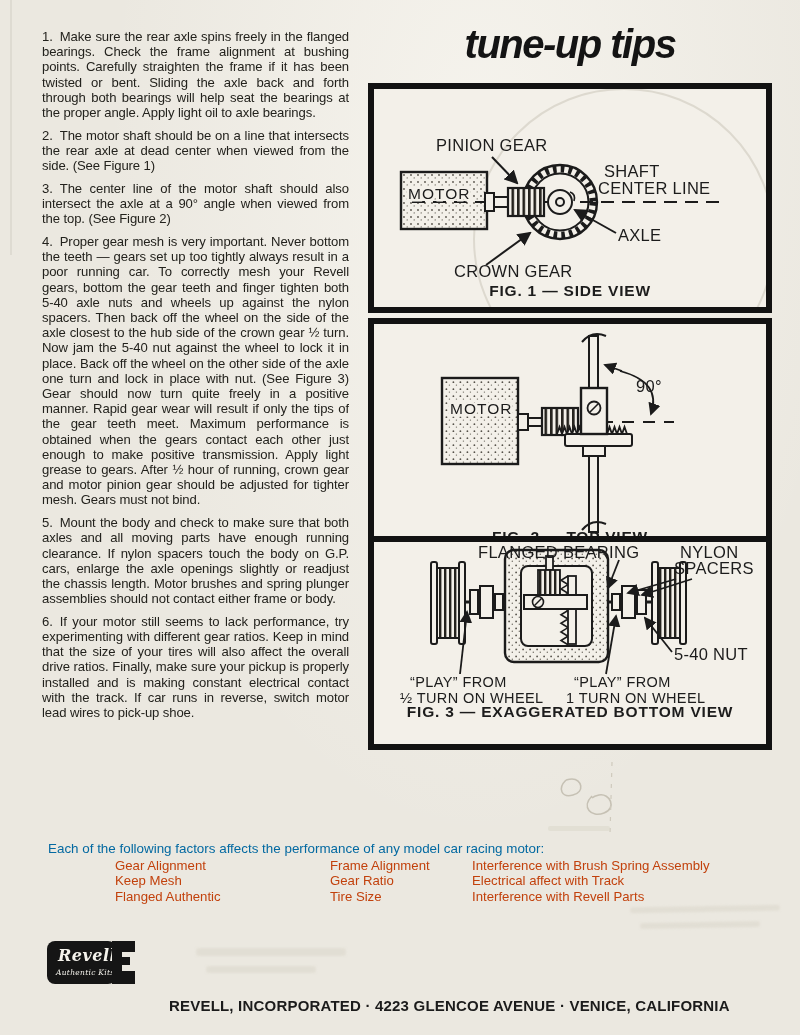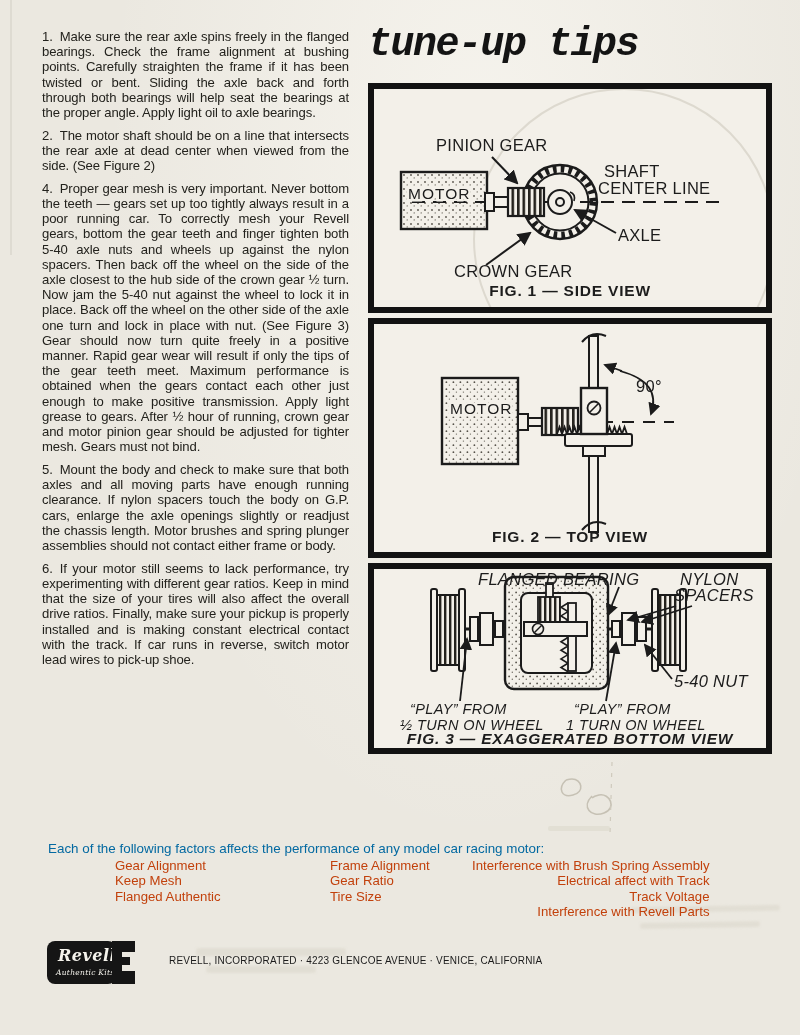--- a/index.html
+++ b/index.html
@@ -16,72 +16,73 @@
   
   .left-col{
     position:absolute;left:42px;top:29px;width:307px;height:800px;overflow:hidden;
     font-size:13.1px;line-height:15.2px;text-align:justify;letter-spacing:-0.1px;color:#23221d;
   }
   .left-col p{margin:0 0 7.5px 0;}
   .pnum{padding-right:7px;}
 
   
   .title{
-    position:absolute;left:368px;top:22px;width:404px;text-align:left;
-    font-size:40px;font-weight:bold;font-style:italic;letter-spacing:-1.5px;color:#141414;font-family:Liberation Mono, monospace;
+    position:absolute;left:368px;top:22px;width:404px;text-align:center;
+    font-size:40px;font-weight:bold;font-style:italic;letter-spacing:-1.5px;color:#141414;
   }
 
   
   .figbox{
     position:absolute;left:368px;width:404px;box-sizing:border-box;
     border:6px solid #121212;background:#f3f0e9;
   }
   #fig1{top:83px;height:230px;}
   #fig2{top:318px;height:240px;}
-  #fig3{top:563px;height:191px;font-style:italic;}
+  #fig3{top:536px;height:214px;}
   .figbox svg{display:block;}
   svg text{font-family:"Liberation Sans",sans-serif;fill:#1c1c1c;font-size:13.5px;letter-spacing:.3px;}
   svg text.cap{font-weight:bold;font-size:15.5px;letter-spacing:.8px;text-anchor:middle;}
   svg text.halo{paint-order:stroke;stroke:#f3f0e9;stroke-width:5px;font-size:15.5px;letter-spacing:1px;}
   svg text.big{font-size:16.5px;}
   svg text.play{font-size:14.5px;letter-spacing:.4px;}
 
   
   .factors-intro{position:absolute;left:48px;top:841px;font-size:13.4px;color:#0369a1;}
   .fcol{position:absolute;top:858px;font-size:13.2px;line-height:15.4px;color:#c2410c;}
-  #fcol1{left:115px;} #fcol2{left:330px;} #fcol3{left:472px;text-align:right;}
+  #fcol1{left:115px;} #fcol2{left:330px;} #fcol3{left:472px;}
 
   
   .logo-rect{
     position:absolute;left:47px;top:941px;width:69px;height:43px;
     background:#151515;border-radius:8px;color:#f5f3ec;
   }
   .logo-script{font-family:"DejaVu Serif",serif;font-style:italic;font-weight:bold;font-size:16px;margin:5px 0 0 11px;letter-spacing:.5px;}
   .logo-sub{font-family:"DejaVu Serif",serif;font-style:italic;font-size:7.5px;margin:3px 0 0 9px;letter-spacing:.3px;}
   .logo-e{position:absolute;background:#151515;}
   #e-spine{left:112px;top:941px;width:10px;height:43px;}
   #e-bar1{left:112px;top:941px;width:23px;height:11px;}
   #e-bar2{left:112px;top:957px;width:18px;height:8px;}
   #e-bar3{left:112px;top:971px;width:23px;height:13px;}
-  .address{position:absolute;left:169px;top:955px;font-size:10px;font-weight:normal;letter-spacing:.2px;color:#1b1b1b;}
+  .address{position:absolute;left:169px;top:997px;font-size:15px;font-weight:bold;letter-spacing:.2px;color:#1b1b1b;}
 
   
   .ghost{position:absolute;pointer-events:none;}
   .smudge{position:absolute;background:#d9d5c9;opacity:.5;border-radius:3px;filter:blur(1px);}
 </style>
 </head>
 <body>
 
 <div>
 
   <div class="fold"></div>
 
   <div class="left-col">
     <p><span class="pnum">1.</span><span>Make sure the rear axle spins freely in the flanged bearings. Check the frame alignment at bushing points. Carefully straighten the frame if it has been twisted or bent. Sliding the axle back and forth through both bearings will help seat the bearings at the proper angle. Apply light oil to axle bearings.</span></p>
-    <p><span class="pnum">2.</span><span>The motor shaft should be on a line that intersects the rear axle at dead center when viewed from the side. (See Figure 2)</span></p>
+    <p><span class="pnum">2.</span><span>The motor shaft should be on a line that intersects the rear axle at dead center when viewed from the side. (See Figure 1)</span></p>
+    <p><span class="pnum">3.</span><span>The center line of the motor shaft should also intersect the axle at a 90° angle when viewed from the top. (See Figure 2)</span></p>
     <p><span class="pnum">4.</span><span>Proper gear mesh is very important. Never bottom the teeth — gears set up too tightly always result in a poor running car. To correctly mesh your Revell gears, bottom the gear teeth and finger tighten both 5-40 axle nuts and wheels up against the nylon spacers. Then back off the wheel on the side of the axle closest to the hub side of the crown gear ½ turn. Now jam the 5-40 nut against the wheel to lock it in place. Back off the wheel on the other side of the axle one turn and lock in place with nut. (See Figure 3) Gear should now turn quite freely in a positive manner. Rapid gear wear will result if only the tips of the gear teeth meet. Maximum performance is obtained when the gears contact each other just enough to make positive transmission. Apply light grease to gears. After ½ hour of running, crown gear and motor pinion gear should be adjusted for tighter mesh. Gears must not bind.</span></p>
     <p><span class="pnum">5.</span><span>Mount the body and check to make sure that both axles and all moving parts have enough running clearance. If nylon spacers touch the body on G.P. cars, enlarge the axle openings slightly or readjust the chassis length. Motor brushes and spring plunger assemblies should not contact either frame or body.</span></p>
     <p><span class="pnum">6.</span><span>If your motor still seems to lack performance, try experimenting with different gear ratios. Keep in mind that the size of your tires will also affect the overall drive ratios. Finally, make sure your pickup is properly installed and is making constant electrical contact with the track. If car runs in reverse, switch motor lead wires to pick-up shoe.</span></p>
   </div>
 
   <div class="title">tune-up tips</div>
 
   <div class="figbox" id="fig1">
     <svg width="392" height="218" viewBox="0 0 392 218">
       <defs>
@@ -263,21 +264,20 @@
     <div>Flanged Authentic</div>
   </div>
   <div class="fcol" id="fcol2">
     <div>Frame Alignment</div>
     <div>Gear Ratio</div>
     <div>Tire Size</div>
   </div>
   <div class="fcol" id="fcol3">
     <div>Interference with Brush Spring Assembly</div>
     <div>Electrical affect with Track</div>
-    <div>Track Voltage</div>
     <div>Interference with Revell Parts</div>
   </div>
 
   <div class="logo-rect">
     <div class="logo-script">Revell</div>
     <div class="logo-sub">Authentic Kits</div>
   </div>
   <div class="logo-e" id="e-spine"></div>
   <div class="logo-e" id="e-bar1"></div>
   <div class="logo-e" id="e-bar2"></div>

